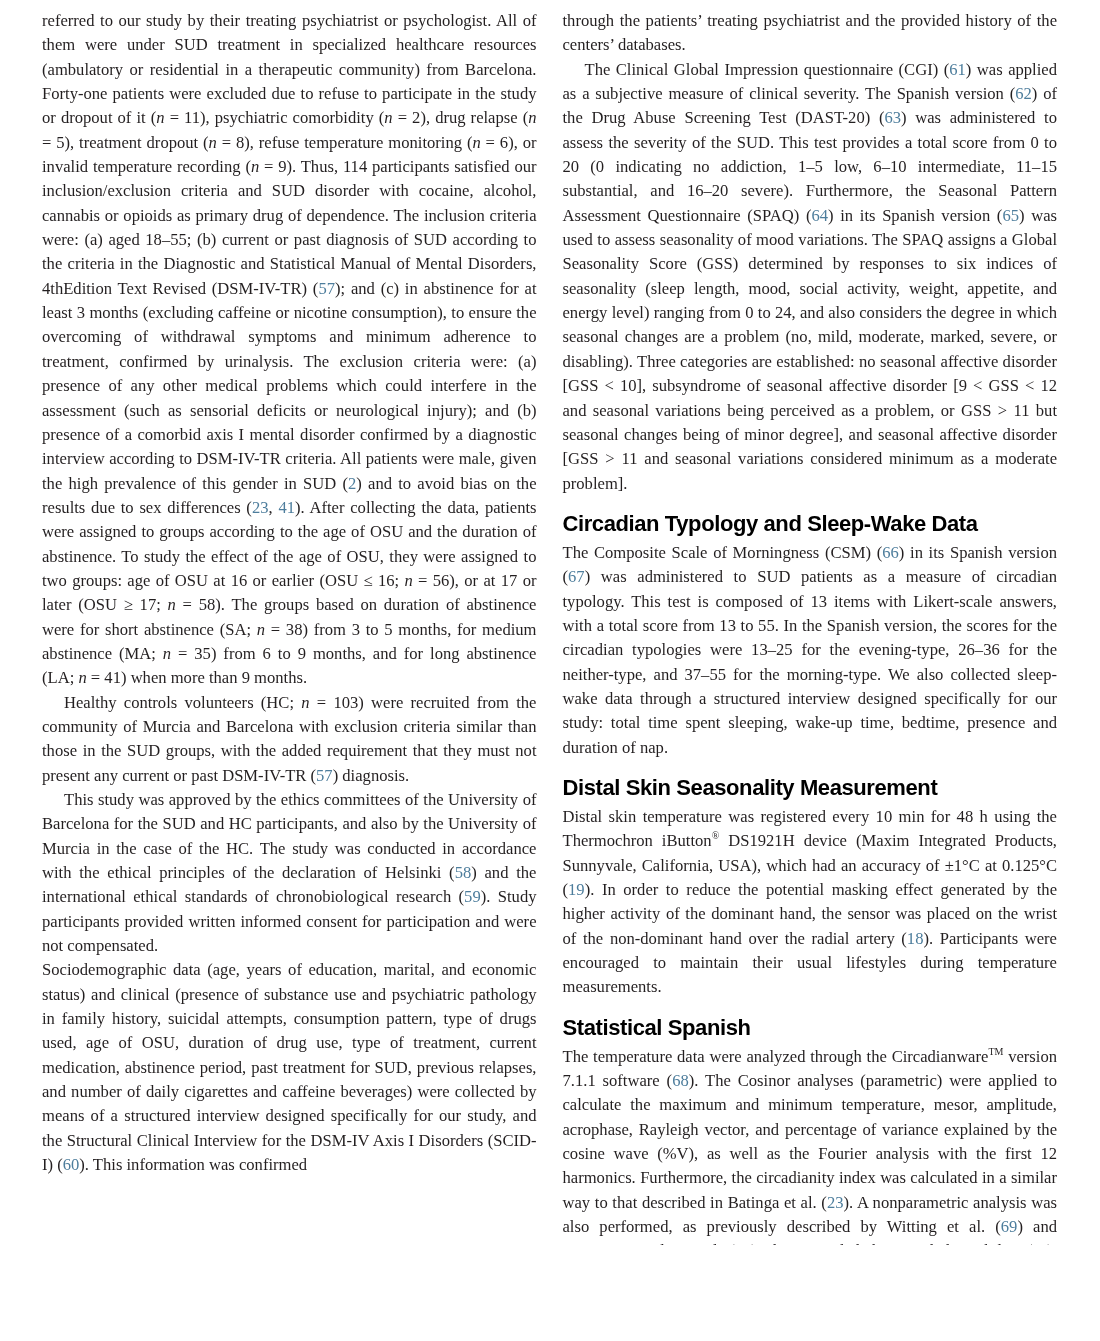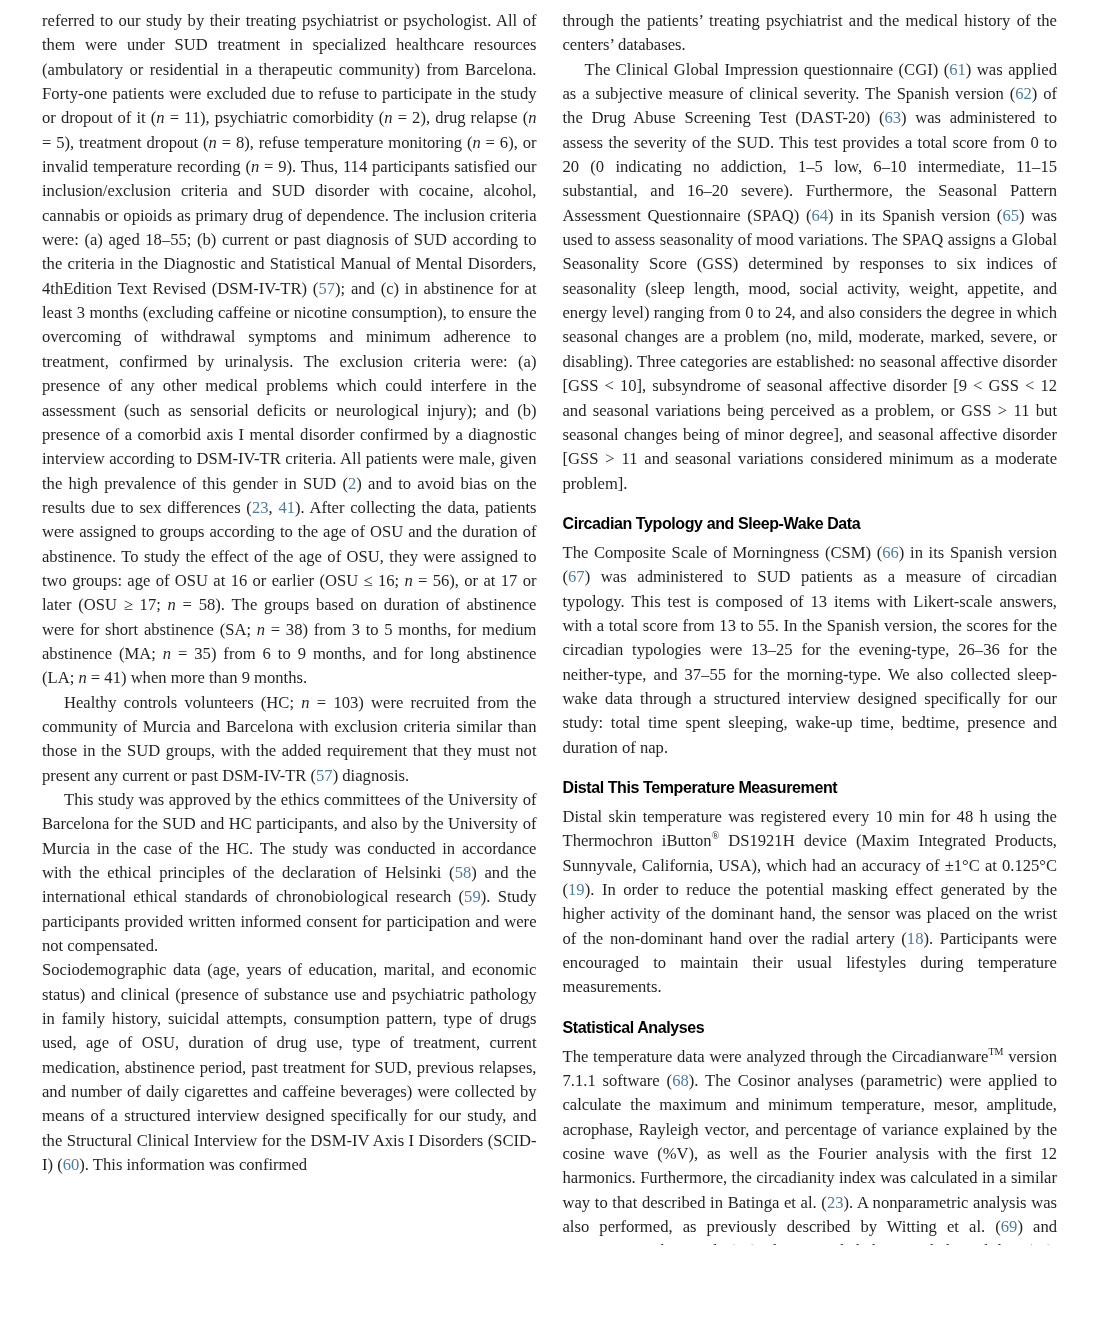--- a/index.html
+++ b/index.html
@@ -15,21 +15,21 @@
     line-height:24.35px;
     color:var(--body,#231f20);
     overflow:hidden;
   }
   .column { flex:1 1 0; min-width:0; }
   .para { text-align:justify; }
   .para.indent { text-indent:22px;font-family:Liberation Serif, serif; }
   .section-heading {
     font-family:"Liberation Sans", sans-serif;
     font-weight:700;
-    font-size:16px;
+    font-size:22px;
     line-height:27px;
     letter-spacing:-0.4px;
     color:var(--heading,#000000);
     margin:14px 0 4px 0;
     text-align:left;
   }
   .citation { color:var(--citation,#4d7d9c); }
   .var { font-style:italic; }
   .sup { font-size:10px; vertical-align:super; line-height:0; letter-spacing:0; }
 </style>
@@ -37,22 +37,22 @@
 <body>
 
 <div class="page">
   <div class="column">
       <p class="para">referred to our study by their treating psychiatrist or psychologist. All of them were under SUD treatment in specialized healthcare resources (ambulatory or residential in a therapeutic community) from Barcelona. Forty-one patients were excluded due to refuse to participate in the study or dropout of it (<span class="var">n</span> = 11), psychiatric comorbidity (<span class="var">n</span> = 2), drug relapse (<span class="var">n</span> = 5), treatment dropout (<span class="var">n</span> = 8), refuse temperature monitoring (<span class="var">n</span> = 6), or invalid temperature recording (<span class="var">n</span> = 9). Thus, 114 participants satisfied our inclusion/exclusion criteria and SUD disorder with cocaine, alcohol, cannabis or opioids as primary drug of dependence. The inclusion criteria were: (a) aged 18–55; (b) current or past diagnosis of SUD according to the criteria in the Diagnostic and Statistical Manual of Mental Disorders, 4thEdition Text Revised (DSM-IV-TR) (<span class="citation">57</span>); and (c) in abstinence for at least 3 months (excluding caffeine or nicotine consumption), to ensure the overcoming of withdrawal symptoms and minimum adherence to treatment, confirmed by urinalysis. The exclusion criteria were: (a) presence of any other medical problems which could interfere in the assessment (such as sensorial deficits or neurological injury); and (b) presence of a comorbid axis I mental disorder confirmed by a diagnostic interview according to DSM-IV-TR criteria. All patients were male, given the high prevalence of this gender in SUD (<span class="citation">2</span>) and to avoid bias on the results due to sex differences (<span class="citation">23</span>, <span class="citation">41</span>). After collecting the data, patients were assigned to groups according to the age of OSU and the duration of abstinence. To study the effect of the age of OSU, they were assigned to two groups: age of OSU at 16 or earlier (OSU ≤ 16; <span class="var">n</span> = 56), or at 17 or later (OSU ≥ 17; <span class="var">n</span> = 58). The groups based on duration of abstinence were for short abstinence (SA; <span class="var">n</span> = 38) from 3 to 5 months, for medium abstinence (MA; <span class="var">n</span> = 35) from 6 to 9 months, and for long abstinence (LA; <span class="var">n</span> = 41) when more than 9 months.</p>
       <p class="para indent">Healthy controls volunteers (HC; <span class="var">n</span> = 103) were recruited from the community of Murcia and Barcelona with exclusion criteria similar than those in the SUD groups, with the added requirement that they must not present any current or past DSM-IV-TR (<span class="citation">57</span>) diagnosis.</p>
       <p class="para indent">This study was approved by the ethics committees of the University of Barcelona for the SUD and HC participants, and also by the University of Murcia in the case of the HC. The study was conducted in accordance with the ethical principles of the declaration of Helsinki (<span class="citation">58</span>) and the international ethical standards of chronobiological research (<span class="citation">59</span>). Study participants provided written informed consent for participation and were not compensated.</p>
       <p class="para">Sociodemographic data (age, years of education, marital, and economic status) and clinical (presence of substance use and psychiatric pathology in family history, suicidal attempts, consumption pattern, type of drugs used, age of OSU, duration of drug use, type of treatment, current medication, abstinence period, past treatment for SUD, previous relapses, and number of daily cigarettes and caffeine beverages) were collected by means of a structured interview designed specifically for our study, and the Structural Clinical Interview for the DSM-IV Axis I Disorders (SCID-I) (<span class="citation">60</span>). This information was confirmed</p>
     </div>
   <div class="column">
-      <p class="para">through the patients’ treating psychiatrist and the medical history of the centers’ databases.</p>
+      <p class="para">through the patients’ treating psychiatrist and the provided history of the centers’ databases.</p>
       <p class="para indent">The Clinical Global Impression questionnaire (CGI) (<span class="citation">61</span>) was applied as a subjective measure of clinical severity. The Spanish version (<span class="citation">62</span>) of the Drug Abuse Screening Test (DAST-20) (<span class="citation">63</span>) was administered to assess the severity of the SUD. This test provides a total score from 0 to 20 (0 indicating no addiction, 1–5 low, 6–10 intermediate, 11–15 substantial, and 16–20 severe). Furthermore, the Seasonal Pattern Assessment Questionnaire (SPAQ) (<span class="citation">64</span>) in its Spanish version (<span class="citation">65</span>) was used to assess seasonality of mood variations. The SPAQ assigns a Global Seasonality Score (GSS) determined by responses to six indices of seasonality (sleep length, mood, social activity, weight, appetite, and energy level) ranging from 0 to 24, and also considers the degree in which seasonal changes are a problem (no, mild, moderate, marked, severe, or disabling). Three categories are established: no seasonal affective disorder [GSS &lt; 10], subsyndrome of seasonal affective disorder [9 &lt; GSS &lt; 12 and seasonal variations being perceived as a problem, or GSS &gt; 11 but seasonal changes being of minor degree], and seasonal affective disorder [GSS &gt; 11 and seasonal variations considered minimum as a moderate problem].</p>
       <h2 class="section-heading">Circadian Typology and Sleep-Wake Data</h2>
       <p class="para">The Composite Scale of Morningness (CSM) (<span class="citation">66</span>) in its Spanish version (<span class="citation">67</span>) was administered to SUD patients as a measure of circadian typology. This test is composed of 13 items with Likert-scale answers, with a total score from 13 to 55. In the Spanish version, the scores for the circadian typologies were 13–25 for the evening-type, 26–36 for the neither-type, and 37–55 for the morning-type. We also collected sleep-wake data through a structured interview designed specifically for our study: total time spent sleeping, wake-up time, bedtime, presence and duration of nap.</p>
-      <h2 class="section-heading">Distal This Temperature Measurement</h2>
+      <h2 class="section-heading">Distal Skin Seasonality Measurement</h2>
       <p class="para">Distal skin temperature was registered every 10 min for 48 h using the Thermochron iButton<span class="sup">®</span> DS1921H device (Maxim Integrated Products, Sunnyvale, California, USA), which had an accuracy of ±1°C at 0.125°C (<span class="citation">19</span>). In order to reduce the potential masking effect generated by the higher activity of the dominant hand, the sensor was placed on the wrist of the non-dominant hand over the radial artery (<span class="citation">18</span>). Participants were encouraged to maintain their usual lifestyles during temperature measurements.</p>
-      <h2 class="section-heading">Statistical Analyses</h2>
+      <h2 class="section-heading">Statistical Spanish</h2>
       <p class="para">The temperature data were analyzed through the Circadianware<span class="sup">TM</span> version 7.1.1 software (<span class="citation">68</span>). The Cosinor analyses (parametric) were applied to calculate the maximum and minimum temperature, mesor, amplitude, acrophase, Rayleigh vector, and percentage of variance explained by the cosine wave (%V), as well as the Fourier analysis with the first 12 harmonics. Furthermore, the circadianity index was calculated in a similar way to that described in Batinga et al. (<span class="citation">23</span>). A nonparametric analysis was also performed, as previously described by Witting et al. (<span class="citation">69</span>) and Martinez-Nicolas et al. (<span class="citation">70</span>), that provided the interdaily stability (IS), intradaily variability</p>
     </div>
 </div>
 
 </body></html>

